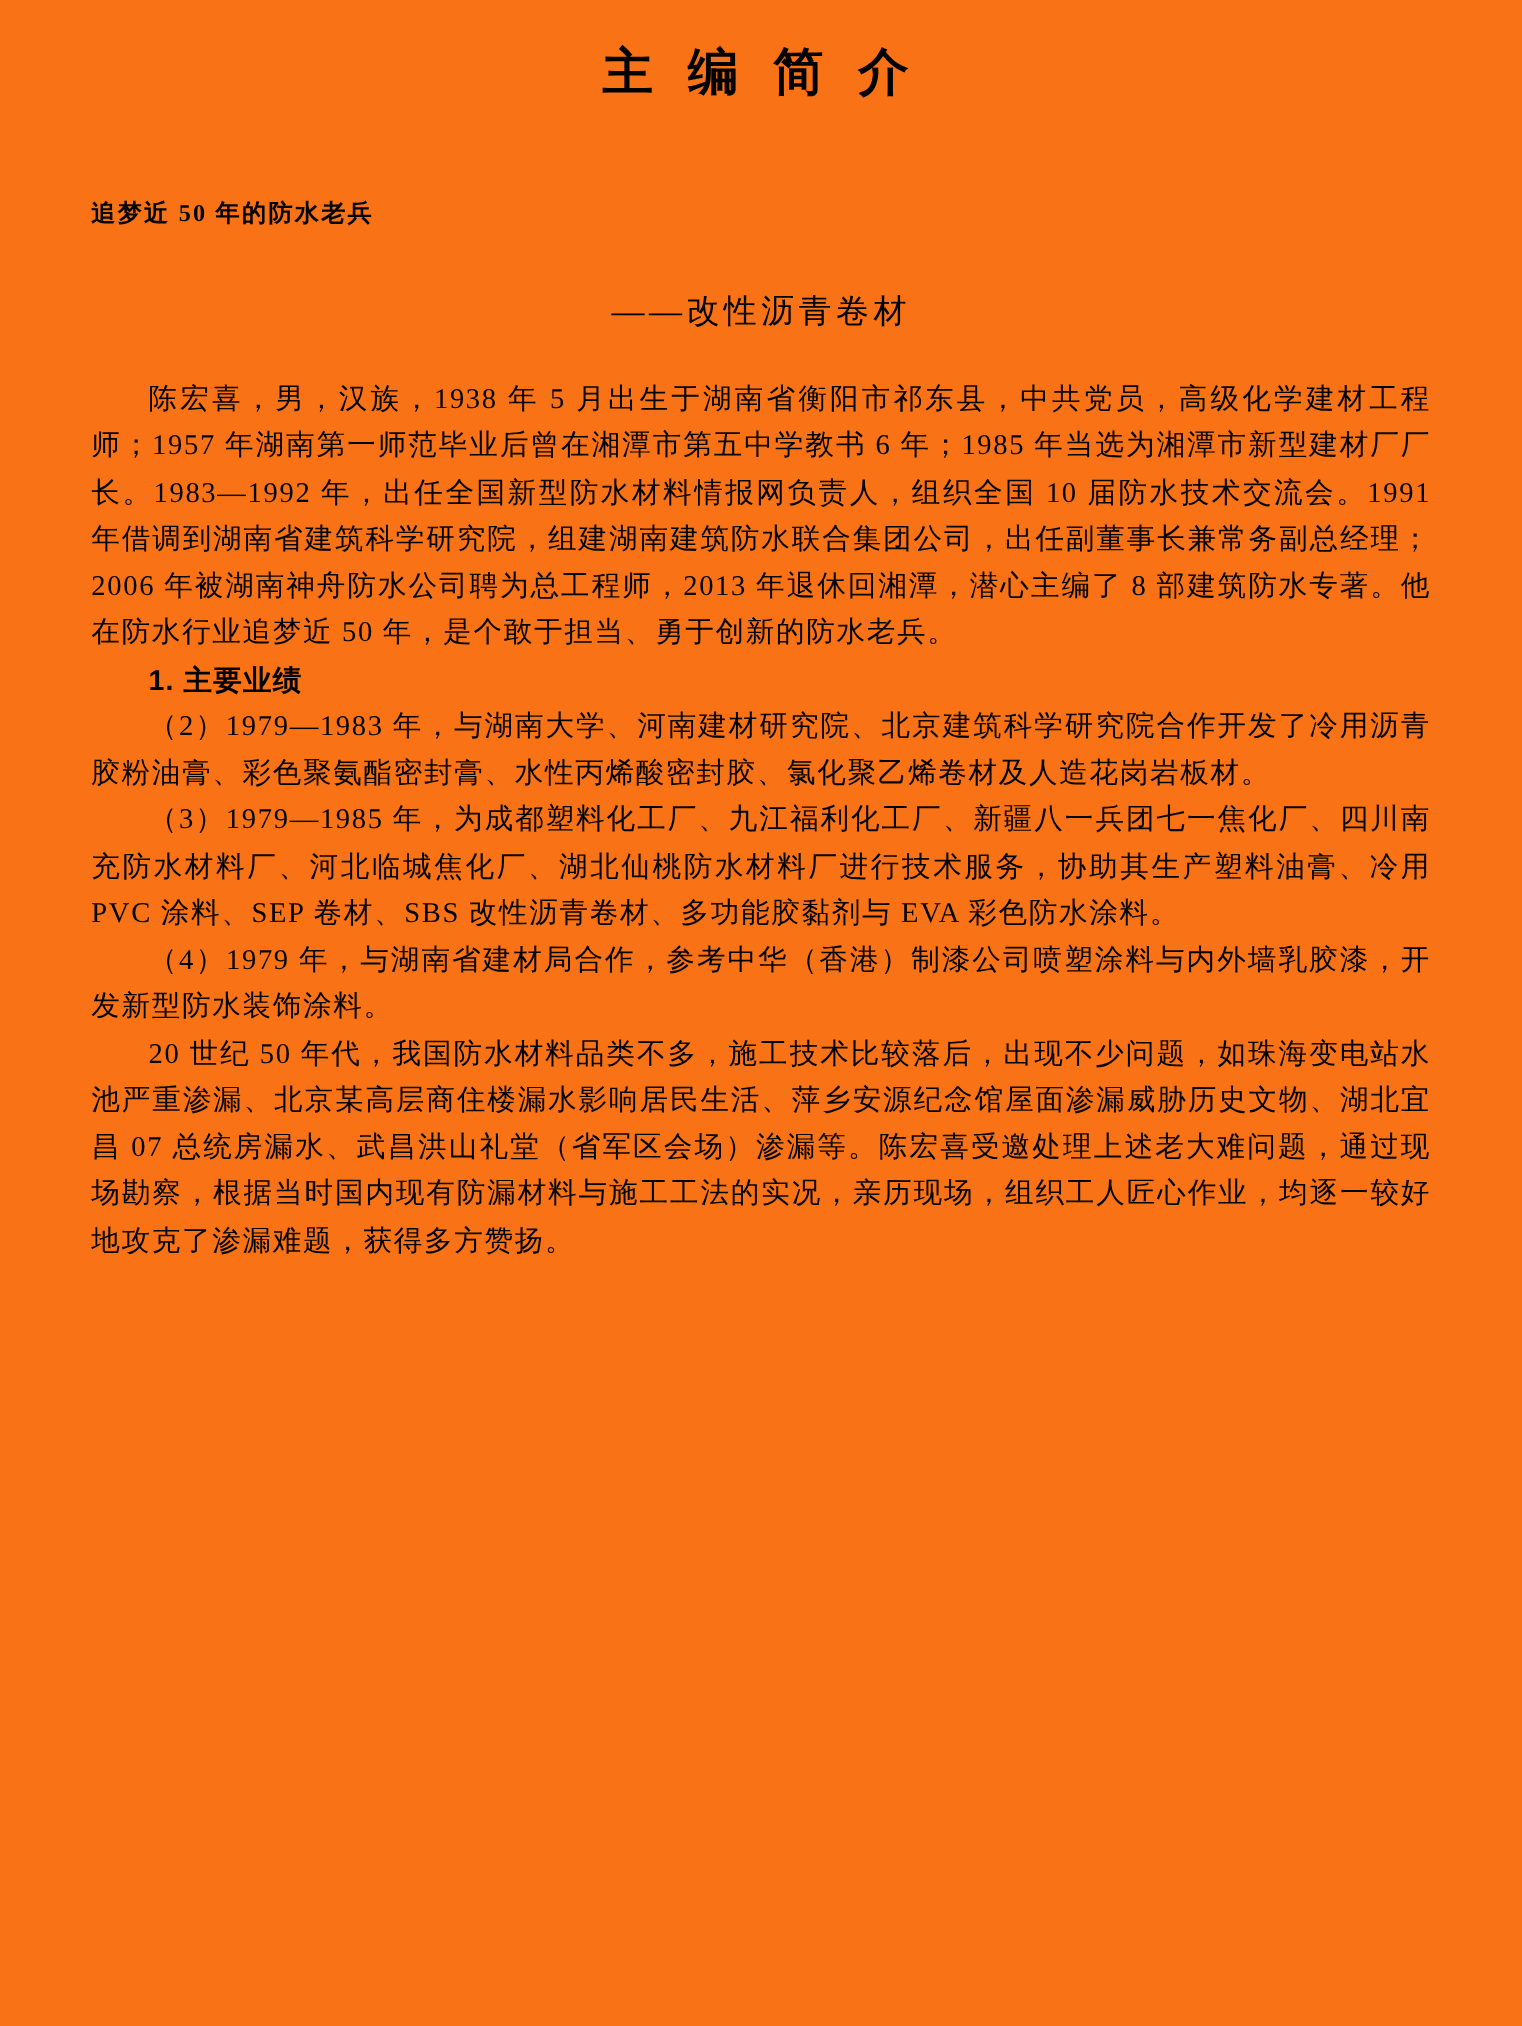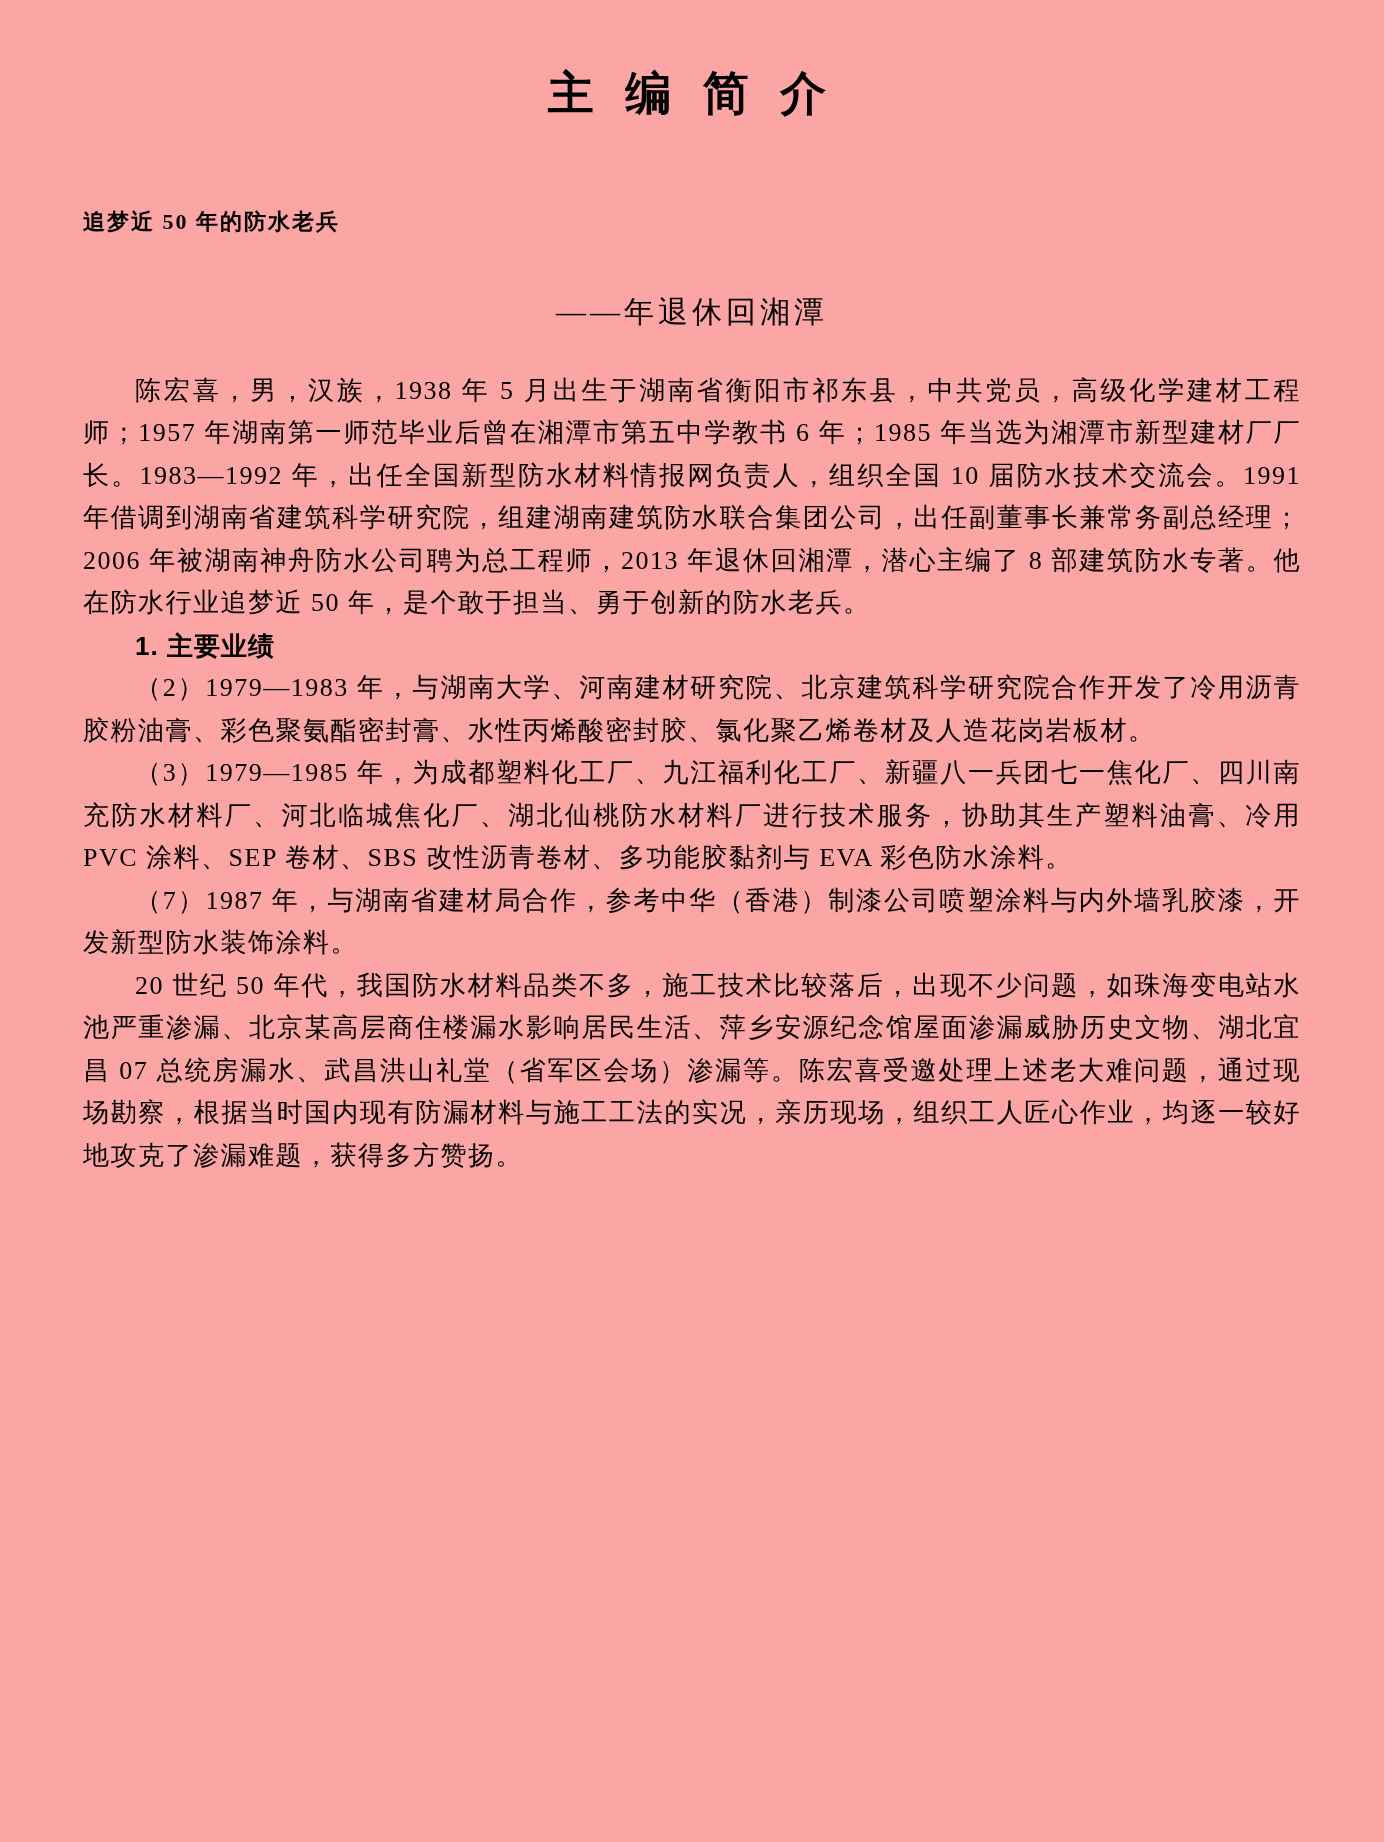--- a/index.html
+++ b/index.html
@@ -5,23 +5,23 @@
   html, body {
     margin: 0;
     padding: 0;
     background: #ffffff;
   }
   .page {
     position: relative;
     width: 1384px;
     height: 1842px;
     margin: 0 auto;
-    background: #fca5a5;
+    background: #f97316;
     box-sizing: border-box;
-    padding: 56px 83px 0 83px;
+    padding: 28px 83px 0 83px;
     font-family: "Liberation Serif", "DejaVu Serif", serif;
     color: #000000;
     overflow: hidden;
   }
   .doc-title {
     margin: 10px 0 0 0;
     text-align: center;
     font-size: 46px;
     font-weight: 700;
     letter-spacing: 10px;
@@ -62,23 +62,23 @@
   }
 </style>
 </head>
 <body>
 
 <div class="page">
   <h1 class="doc-title">主 编 简 介</h1>
 
   <h2 class="article-title">追梦近 50 年的防水老兵</h2>
 
-  <div class="article-byline">——年退休回湘潭</div>
+  <div class="article-byline">——改性沥青卷材</div>
 
   <div class="article-body">
       <p class="para">陈宏喜，男，汉族，1938 年 5 月出生于湖南省衡阳市祁东县，中共党员，高级化学建材工程师；1957 年湖南第一师范毕业后曾在湘潭市第五中学教书 6 年；1985 年当选为湘潭市新型建材厂厂长。1983—1992 年，出任全国新型防水材料情报网负责人，组织全国 10 届防水技术交流会。1991 年借调到湖南省建筑科学研究院，组建湖南建筑防水联合集团公司，出任副董事长兼常务副总经理；2006 年被湖南神舟防水公司聘为总工程师，2013 年退休回湘潭，潜心主编了 8 部建筑防水专著。他在防水行业追梦近 50 年，是个敢于担当、勇于创新的防水老兵。</p>
       <p class="heading">1. 主要业绩</p>
       <p class="para">（2）1979—1983 年，与湖南大学、河南建材研究院、北京建筑科学研究院合作开发了冷用沥青胶粉油膏、彩色聚氨酯密封膏、水性丙烯酸密封胶、氯化聚乙烯卷材及人造花岗岩板材。</p>
       <p class="para">（3）1979—1985 年，为成都塑料化工厂、九江福利化工厂、新疆八一兵团七一焦化厂、四川南充防水材料厂、河北临城焦化厂、湖北仙桃防水材料厂进行技术服务，协助其生产塑料油膏、冷用 PVC 涂料、SEP 卷材、SBS 改性沥青卷材、多功能胶黏剂与 EVA 彩色防水涂料。</p>
-      <p class="para">（7）1987 年，与湖南省建材局合作，参考中华（香港）制漆公司喷塑涂料与内外墙乳胶漆，开发新型防水装饰涂料。</p>
+      <p class="para">（4）1979 年，与湖南省建材局合作，参考中华（香港）制漆公司喷塑涂料与内外墙乳胶漆，开发新型防水装饰涂料。</p>
       <p class="para">20 世纪 50 年代，我国防水材料品类不多，施工技术比较落后，出现不少问题，如珠海变电站水池严重渗漏、北京某高层商住楼漏水影响居民生活、萍乡安源纪念馆屋面渗漏威胁历史文物、湖北宜昌 07 总统房漏水、武昌洪山礼堂（省军区会场）渗漏等。陈宏喜受邀处理上述老大难问题，通过现场勘察，根据当时国内现有防漏材料与施工工法的实况，亲历现场，组织工人匠心作业，均逐一较好地攻克了渗漏难题，获得多方赞扬。</p>
     </div>
 </div>
 
 </body></html>

